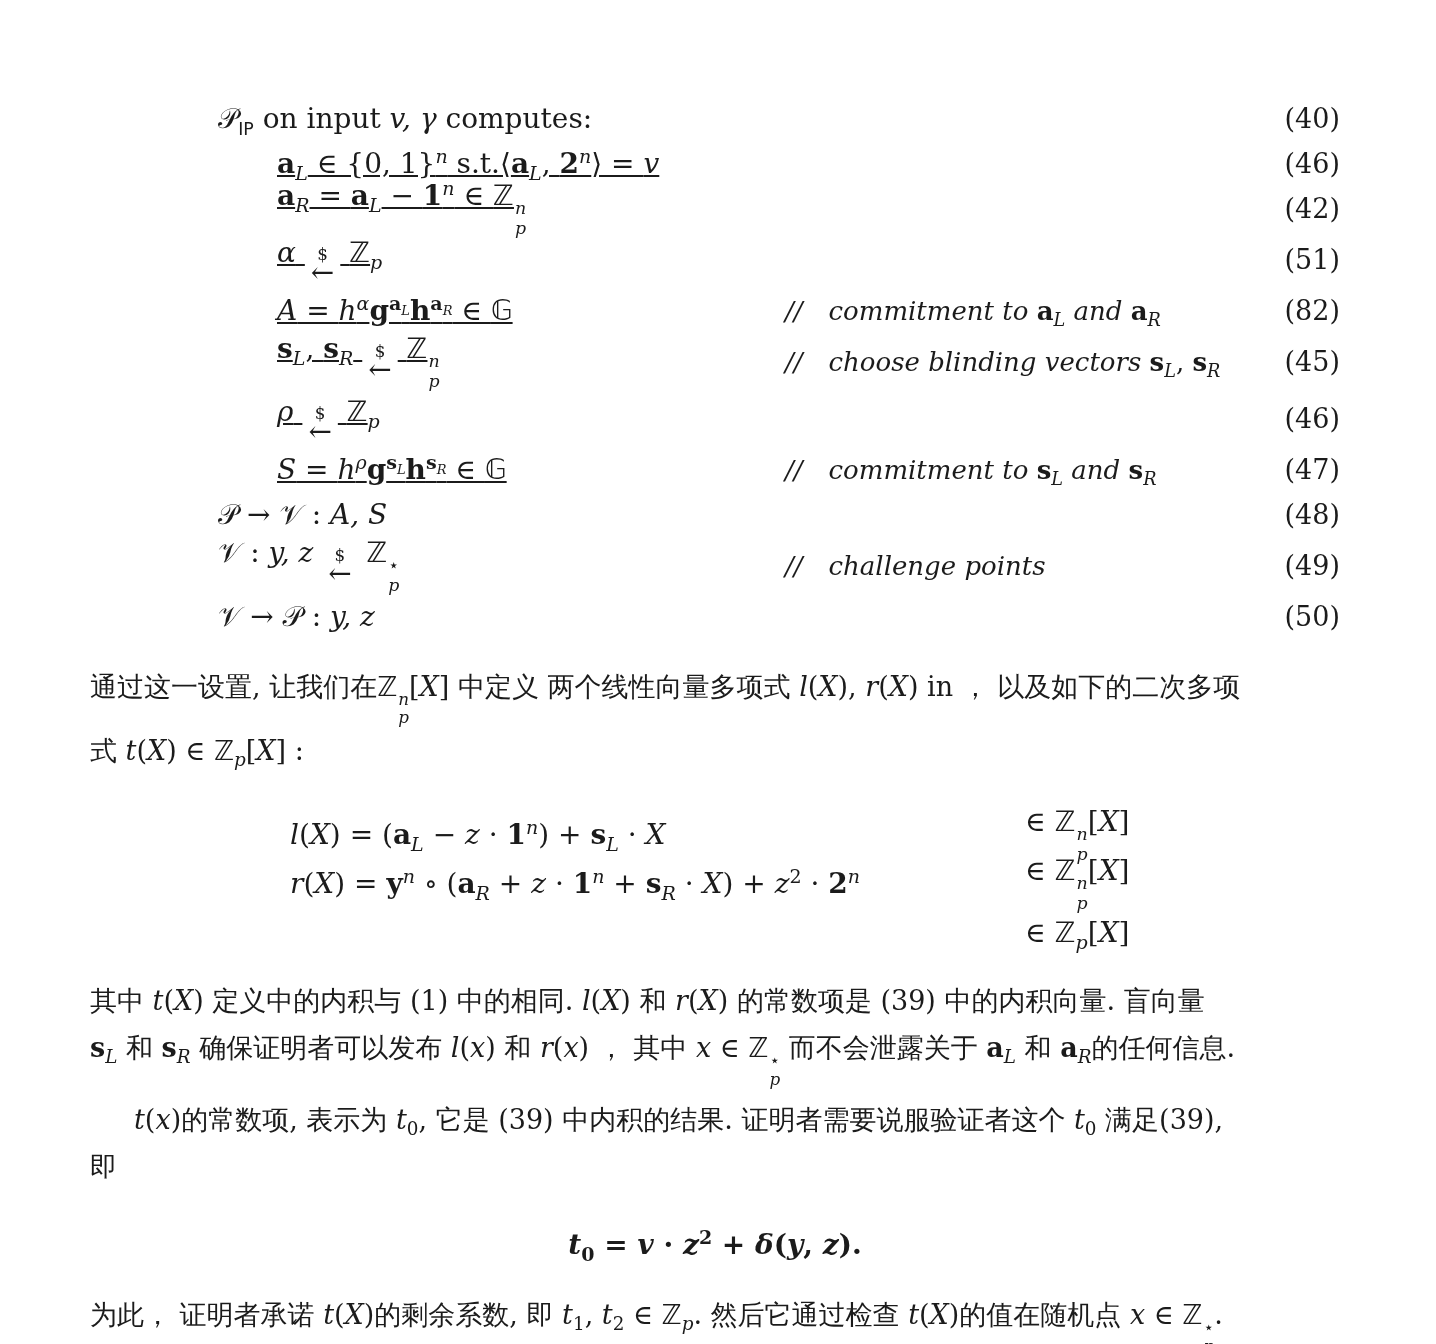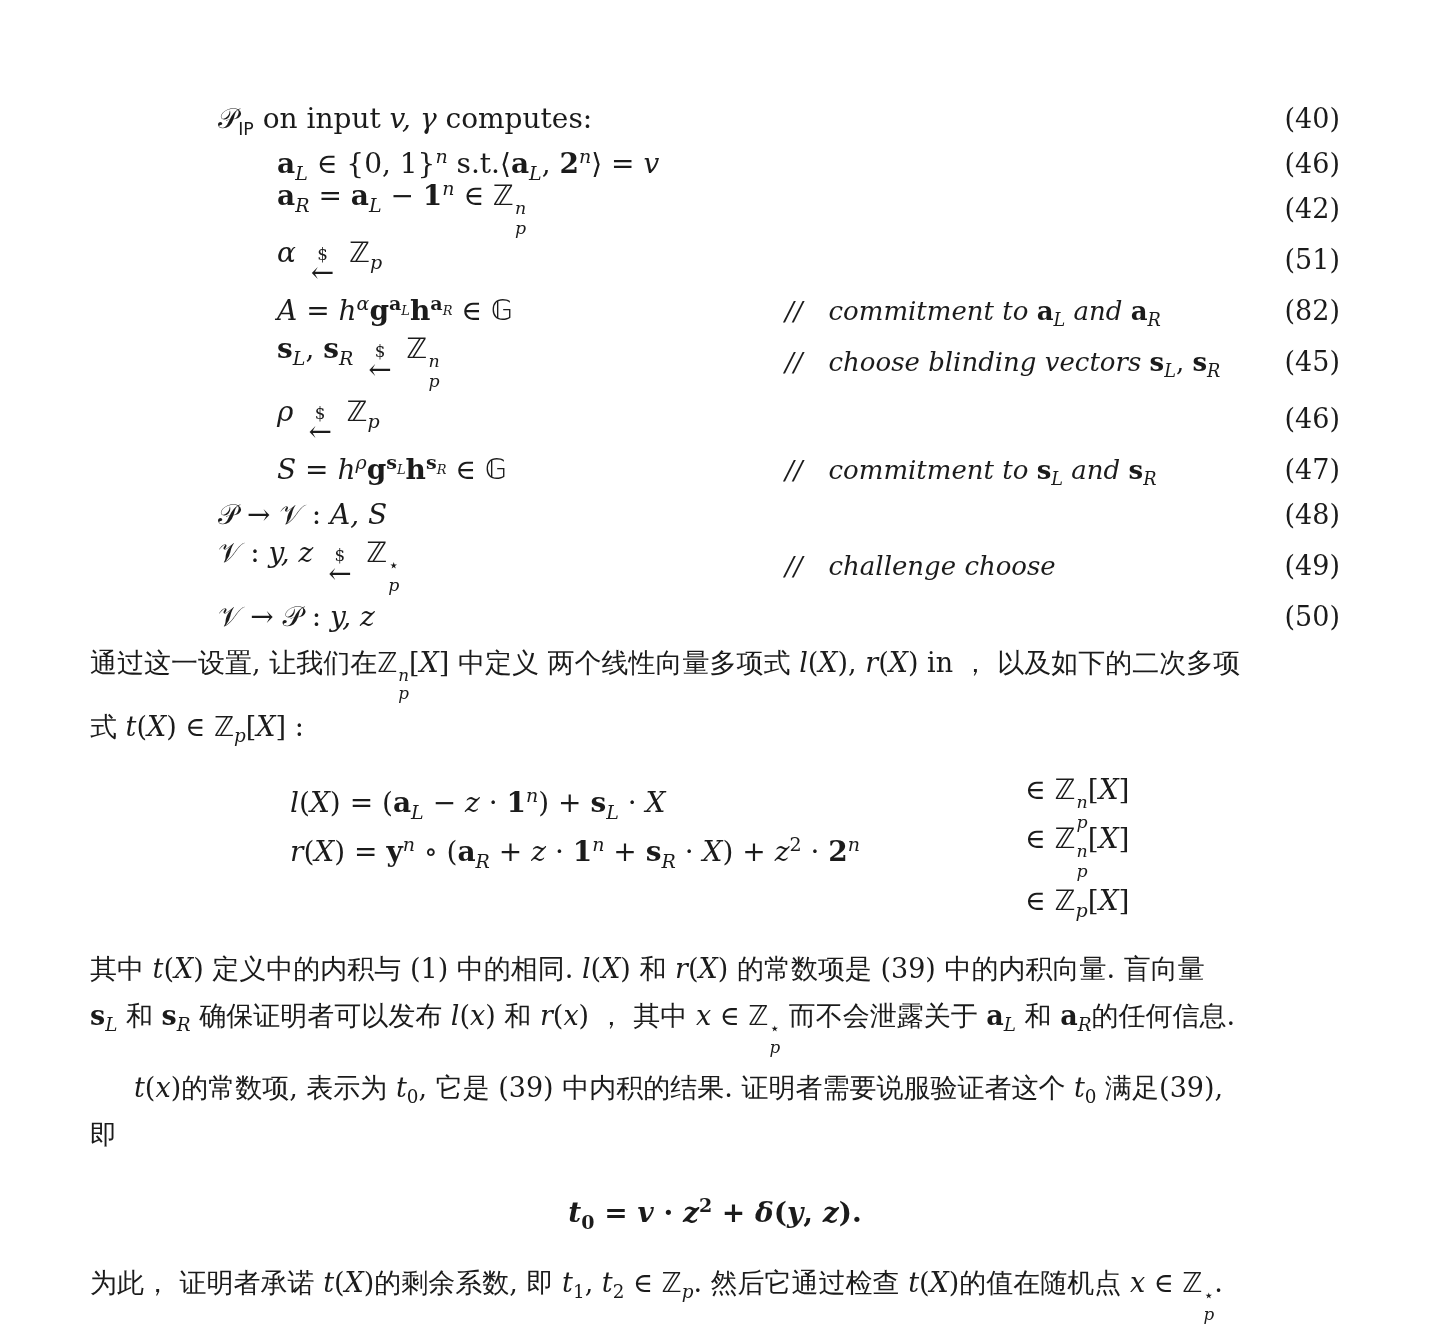--- a/index.html
+++ b/index.html
@@ -26,44 +26,44 @@
     font-size: 62%; line-height: 1.12; vertical-align: -0.52em; margin-left: 1px;
   }
   
   .samp {
     display: inline-flex; flex-direction: column; align-items: center;
     line-height: 0.72; vertical-align: 0.05em; margin: 0 6px;
   }
   .samp .sd { font-size: 60%; padding-bottom: 3px; }
 
   
-  .protocol { }
+  .protocol { margin-bottom: 24px; }
   .prow {
     position: relative; display: flex; align-items: center;
     height: 45px; font-size: 28px;
   }
   .prow.tall { height: 57px; }
   .prow .eq { margin-left: 128px; white-space: nowrap; }
-  .prow.inner .eq { margin-left: 187px; }
+  .prow.inner .eq { margin-left: 187px; text-decoration: underline; }
   .prow .comment {
     position: absolute; left: 695px; font-size: 26px;
     white-space: nowrap;
   }
   .prow .comment .slashes { margin-right: 26px; font-style: italic; }
   .prow .comment .ctext i { font-style: italic; }
   .prow .eqnum { margin-left: auto; font-size: 27px; }
 
   
   .para { font-size: 27px; }
   .para .line { line-height: 47px; white-space: nowrap; }
   .para.indent .line:first-child { text-indent: 44px; }
   .para.tight .line { line-height: 40px; }
 
   
-  .polys { margin: 28px 0 20px 0; }
+  .polys { margin: 36px 0 20px 0; }
   .polyrow { position: relative; display: flex; align-items: center; height: 49px; font-size: 28px; }
   .polyrow .pmath { margin-left: 200px; white-space: nowrap; }
   .polyrow .pdomain { position: absolute; left: 935px; white-space: nowrap; }
 
   
   .centered-eq {
     text-align: center; font-size: 28px;
     margin: 32px 0 28px 0; height: 45px; line-height: 45px; font-weight: bold;
   }
 
@@ -145,21 +145,21 @@
   </div>
 
   <div class="prow outer tall">
     <span class="eq m"><span class="cal">𝒱</span> : <i>y, z</i> <span class="samp">
             <span class="sd">$</span>
             <span class="ar">←</span>
           </span> <span class="bb">ℤ</span><span class="ss">
             <span>⋆</span>
             <span><i>p</i></span>
           </span></span>
-    <span class="comment m"><span class="slashes">//</span><span class="ctext"><i>challenge choose</i></span></span>
+    <span class="comment m"><span class="slashes">//</span><span class="ctext"><i>challenge points</i></span></span>
     <span class="eqnum m">(49)</span>
   </div>
 
   <div class="prow outer">
     <span class="eq m"><span class="cal">𝒱</span> → <span class="cal">𝒫</span> : <i>y, z</i></span>
 
     <span class="eqnum m">(50)</span>
   </div>
 </section>
 

